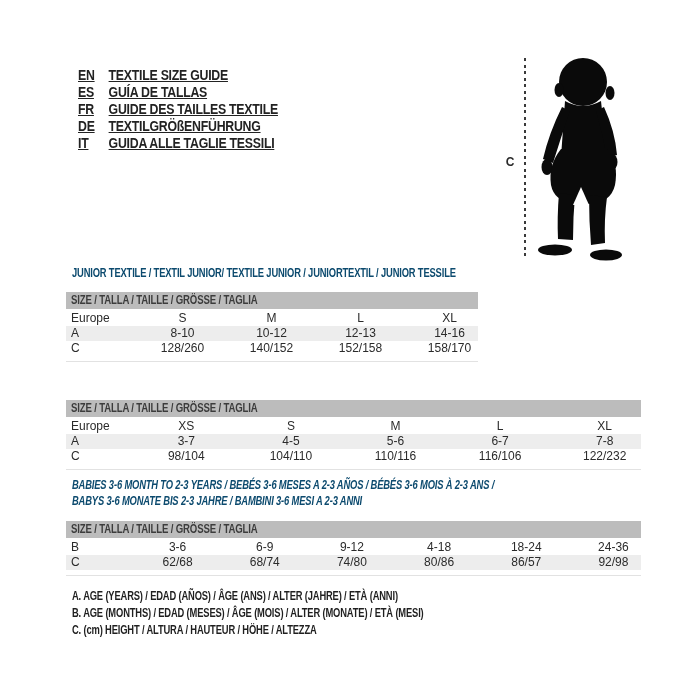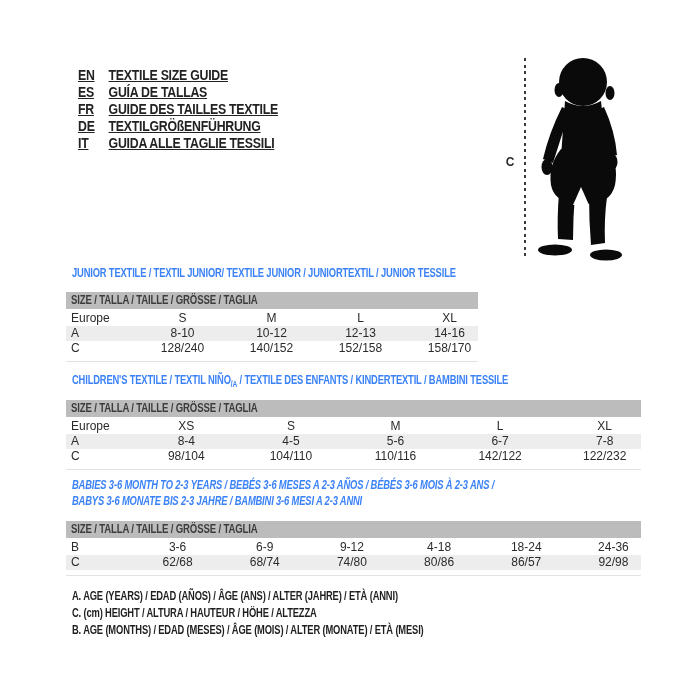--- a/index.html
+++ b/index.html
@@ -19,21 +19,21 @@
   .lang-row { display:flex; height:17px; line-height:17px; font-size:14.5px; font-weight:bold;
               transform:scaleX(0.85); transform-origin:0 50%; white-space:nowrap; letter-spacing:-0.3px; }
   .lang-code { width:36px; }
   
   .measure-line { position:absolute; left:524px; top:58px; width:2px; height:202px;
                   background:repeating-linear-gradient(to bottom,#3a3a3a 0 3px,transparent 3px 6.5px); }
   .measure-label { position:absolute; left:502px; top:155px; width:16px; text-align:center;
                    font-size:12px; font-weight:bold; color:#2a2a2a; }
   .baby { position:absolute; left:535px; top:57px; width:88px; height:206px; }
   
-  .heading { position:absolute; left:72px; font-size:12px; line-height:15.5px; color:#3b82f6; white-space:nowrap; }
+  .heading { position:absolute; left:72px; font-size:12px; line-height:15.5px; color:#0c4a6e; white-space:nowrap; }
   .h1 { top:266px; } .h2 { top:373px; } .h3 { top:478px;font-style:italic; }
   .sub { font-size:8.5px; vertical-align:-2.5px; }
   
   .table { position:absolute; left:66px; font-size:12px; color:#2b2b2b;
            border-bottom:1px solid #e2e2e2; padding-bottom:5px; }
   .t1 { top:292px; width:412px; }
   .t2 { top:400px; width:575px; }
   .t3 { top:521px; width:575px; }
   .band { height:17px; line-height:17px; background:#bcbcbc; color:#3c3c3c; padding-left:5px;
           margin-bottom:2px; overflow:hidden; }
@@ -114,56 +114,53 @@
     </div>
     <div class="trow alt">
       <span class="rlabel">A</span>
       <span class="cell">8-10</span>
       <span class="cell">10-12</span>
       <span class="cell">12-13</span>
       <span class="cell">14-16</span>
     </div>
     <div class="trow">
       <span class="rlabel">C</span>
-      <span class="cell">128/240</span>
+      <span class="cell">128/260</span>
       <span class="cell">140/152</span>
       <span class="cell">152/158</span>
       <span class="cell">158/170</span>
     </div>
   </div>
 
-  <div class="heading h2">
-    <span class="cond"><span>CHILDREN'S TEXTILE / TEXTIL NIÑO</span><span class="sub">/A</span><span> / TEXTILE DES ENFANTS / KINDERTEXTIL / BAMBINI TESSILE</span></span>
-  </div>
   <div class="table t2">
     <div class="band">
       <span class="cond">SIZE / TALLA / TAILLE / GRÖSSE / TAGLIA</span>
     </div>
     <div class="trow">
       <span class="rlabel">Europe</span>
       <span class="cell">XS</span>
       <span class="cell">S</span>
       <span class="cell">M</span>
       <span class="cell">L</span>
       <span class="cell">XL</span>
     </div>
     <div class="trow alt">
       <span class="rlabel">A</span>
-      <span class="cell">8-4</span>
+      <span class="cell">3-7</span>
       <span class="cell">4-5</span>
       <span class="cell">5-6</span>
       <span class="cell">6-7</span>
       <span class="cell">7-8</span>
     </div>
     <div class="trow">
       <span class="rlabel">C</span>
       <span class="cell">98/104</span>
       <span class="cell">104/110</span>
       <span class="cell">110/116</span>
-      <span class="cell">142/122</span>
+      <span class="cell">116/106</span>
       <span class="cell">122/232</span>
     </div>
   </div>
 
   <div class="heading h3">
     <span class="cond">BABIES 3-6 MONTH TO 2-3 YEARS / BEBÉS 3-6 MESES A 2-3 AÑOS / BÉBÉS 3-6 MOIS À 2-3 ANS /</span><br>
     <span class="cond">BABYS 3-6 MONATE BIS 2-3 JAHRE / BAMBINI 3-6 MESI A 2-3 ANNI</span>
   </div>
   <div class="table t3">
     <div class="band">
@@ -184,17 +181,17 @@
       <span class="cell">68/74</span>
       <span class="cell">74/80</span>
       <span class="cell">80/86</span>
       <span class="cell">86/57</span>
       <span class="cell">92/98</span>
     </div>
   </div>
 
   <div class="notes">
     <div class="note-line"><span class="cond">A. AGE (YEARS) / EDAD (AÑOS) / ÂGE (ANS) / ALTER (JAHRE) / ETÀ (ANNI)</span></div>
+    <div class="note-line"><span class="cond">B. AGE (MONTHS) / EDAD (MESES) / ÂGE (MOIS) / ALTER (MONATE) / ETÀ (MESI)</span></div>
     <div class="note-line"><span class="cond">C. (cm) HEIGHT / ALTURA / HAUTEUR / HÖHE / ALTEZZA</span></div>
-    <div class="note-line"><span class="cond">B. AGE (MONTHS) / EDAD (MESES) / ÂGE (MOIS) / ALTER (MONATE) / ETÀ (MESI)</span></div>
   </div>
 
 </div>
 
 </body></html>

